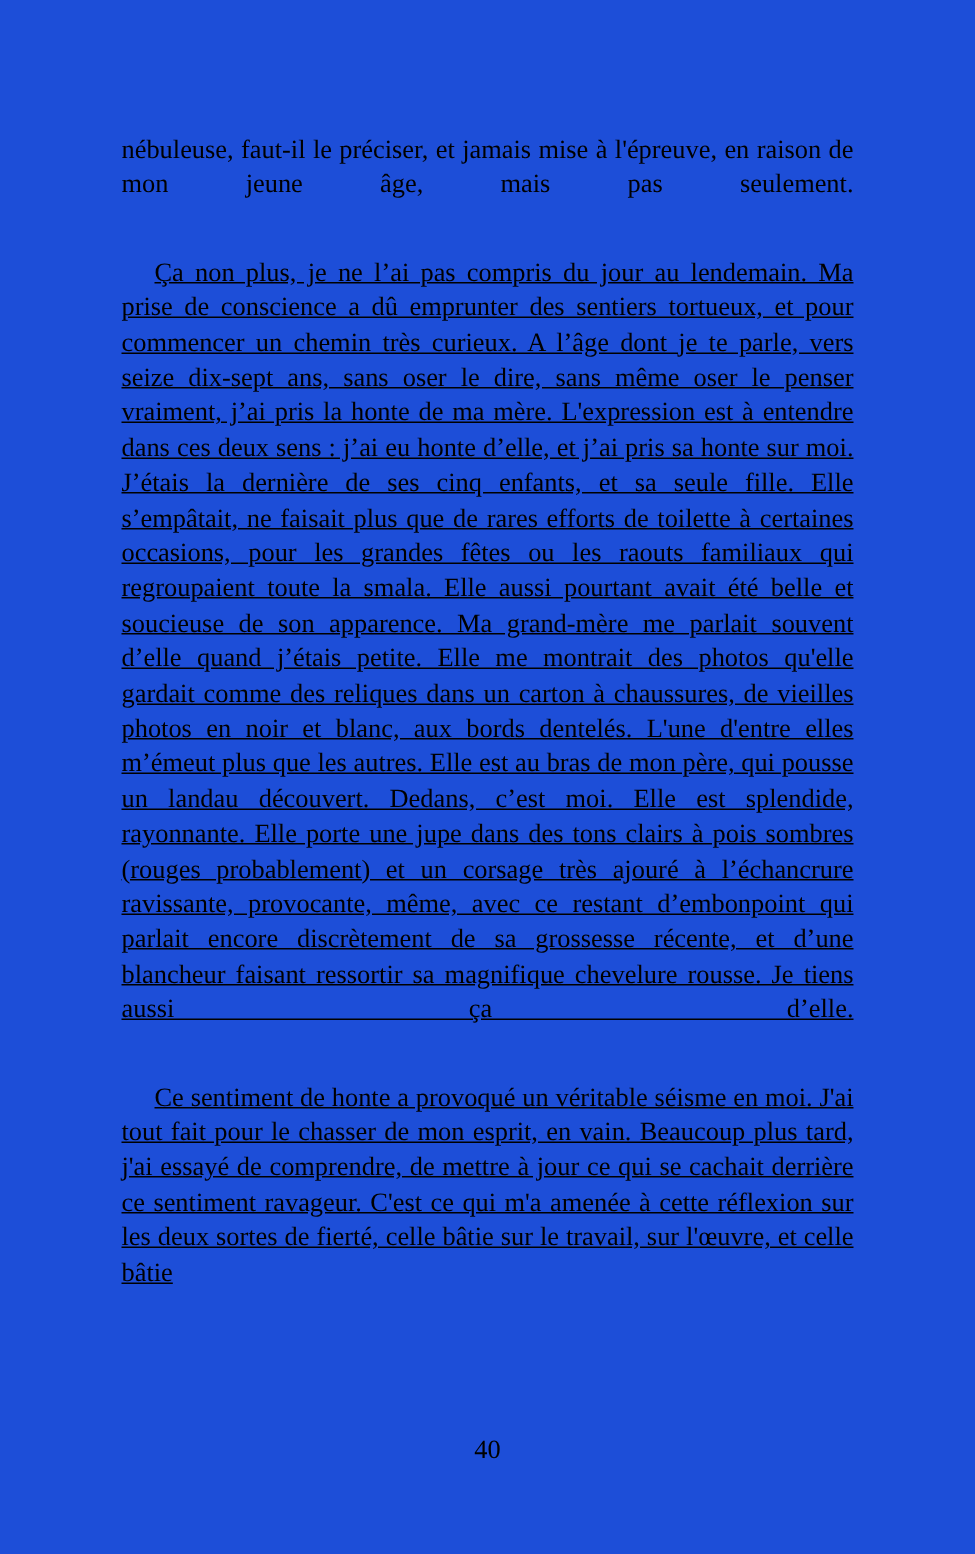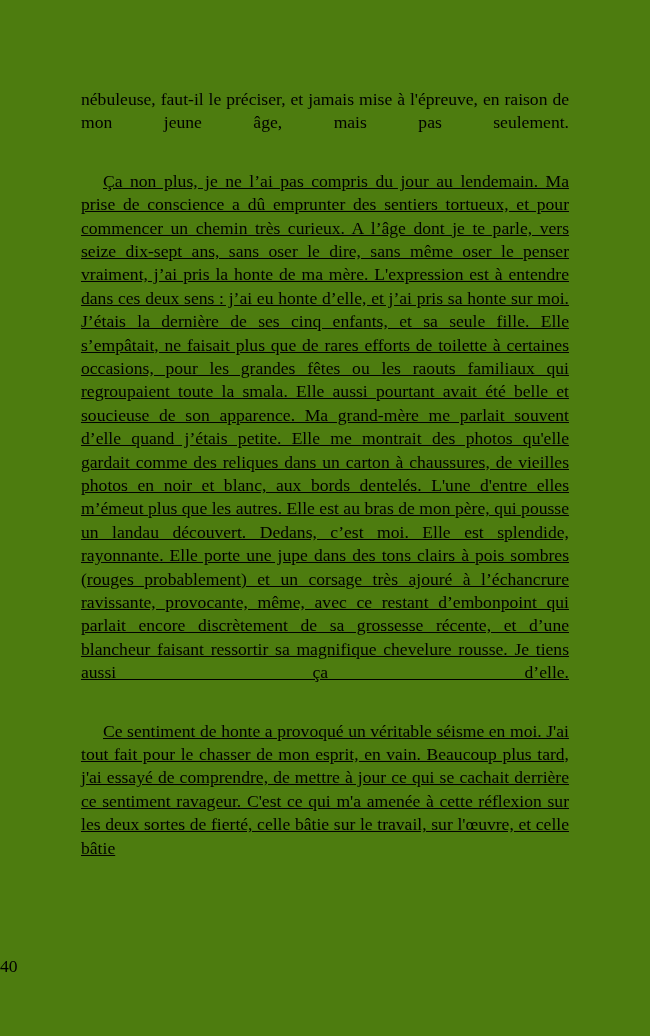--- a/index.html
+++ b/index.html
@@ -9,21 +9,21 @@
   }
   body {
     font-family: "Liberation Serif", "DejaVu Serif", serif;
     color: #000000;
     -webkit-font-smoothing: antialiased;
   }
   .page {
     position: relative;
     width: 650px;
     height: 1036px;
-    background: #4d7c0f;
+    background: #1d4ed8;
     overflow: hidden;
     box-sizing: border-box;
   }
   .text-block {
     position: absolute;
     left: 81px;
     top: 88px;
     width: 488px;
   }
   p.para {
@@ -52,21 +52,21 @@
     width: 100%;
   }
   p.para.full-justify-last::after {
     content: none;
   }
   .page-number {
     position: absolute;
     left: 0;
     top: 955px;
     width: 650px;
-    text-align: left;
+    text-align: center;
     font-size: 17.6px;
     line-height: 23.4px;
   }
 </style>
 </head>
 <body>
 
 <div class="page">
 
   <div class="text-block">

